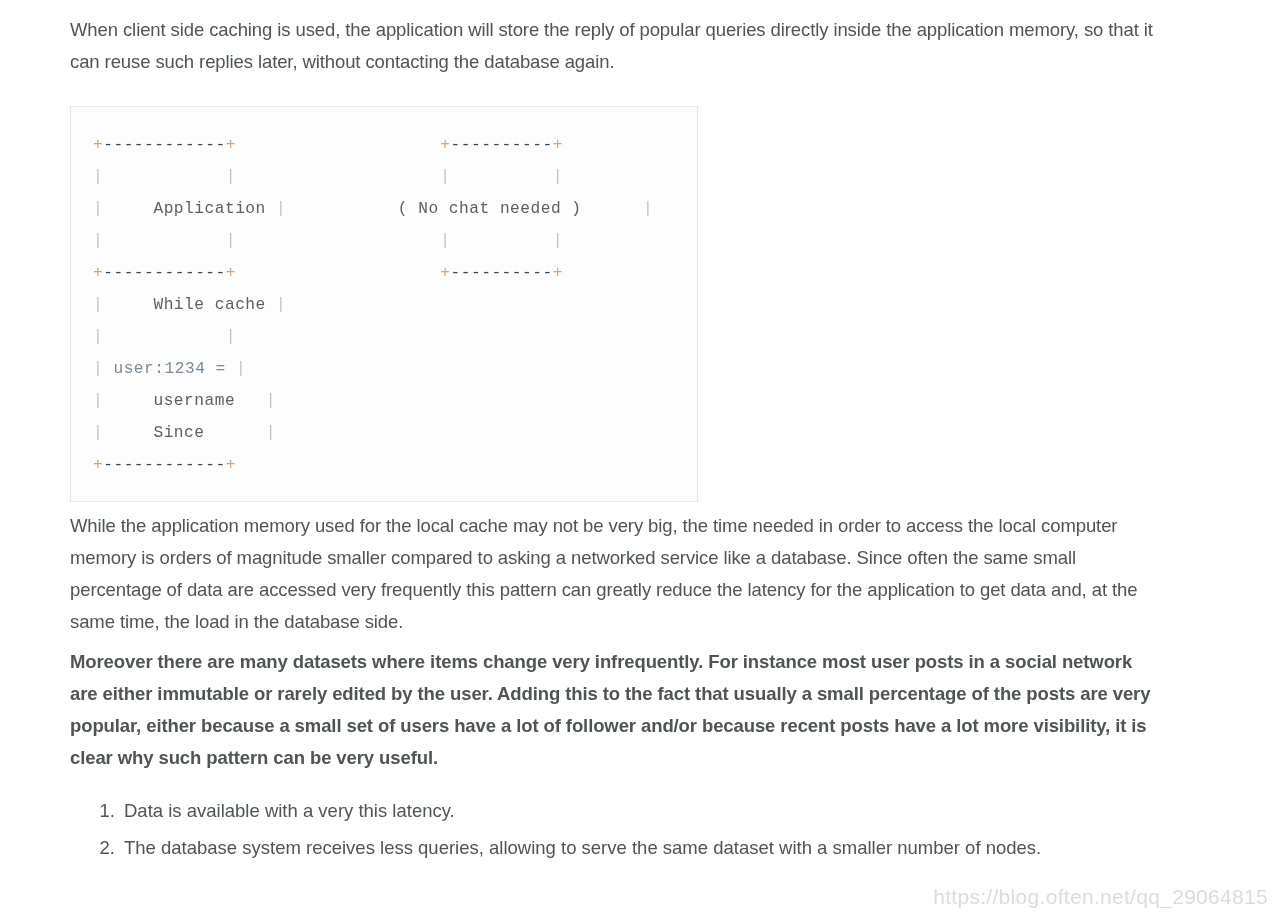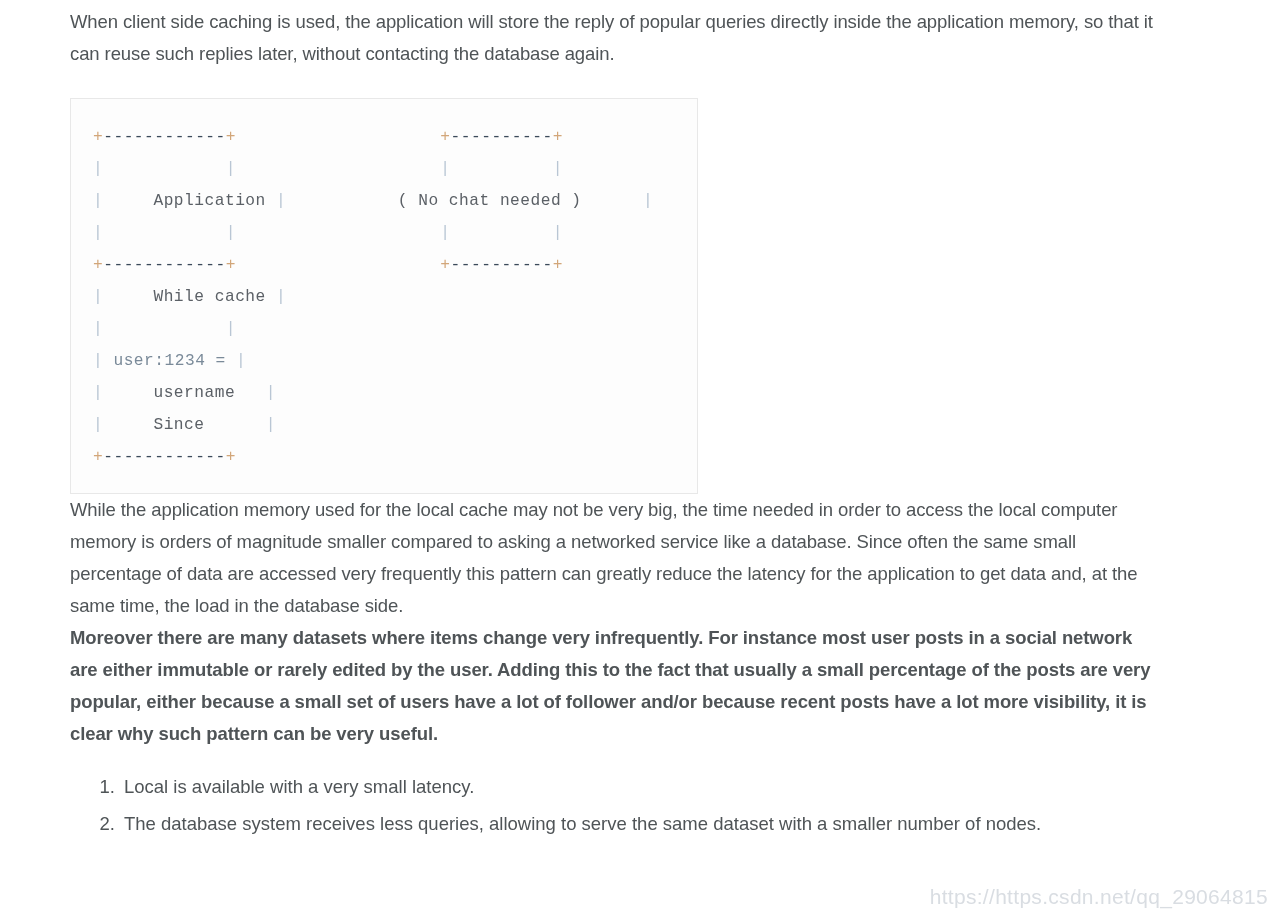--- a/index.html
+++ b/index.html
@@ -23,21 +23,21 @@
     height: 917px;
     box-sizing: border-box;
   }
   .content {
     position: absolute;
     left: 70px;
     top: 0;
     width: 1085px;
   }
   p.para {
-    margin: 0 0 0 0;
+    margin: 8px 0 0 0;
     font-size: 18.5px;
     line-height: 32px;
     color: #4f5457;
     letter-spacing: -0.1px;
   }
   .para-1 {
     padding-top: 6px;
   }
   .codeblock {
     margin-top: 28px;
@@ -112,21 +112,21 @@
 <span class="pipe">|</span> <span class="word">Since</span>      <span class="pipe">|</span>
 <span class="plus">+</span><span class="dash">------------</span><span class="plus">+</span></pre>
     </div>
 
     <p class="para para-block">While the application memory used for the local cache may not be very big, the time needed in order to access the local computer memory is orders of magnitude smaller compared to asking a networked service like a database. Since often the same small percentage of data are accessed very frequently this pattern can greatly reduce the latency for the application to get data and, at the same time, the load in the database side.</p>
 
     <p class="para para-block-2">Moreover there are many datasets where items change very infrequently. For instance most user posts in a social network are either immutable or rarely edited by the user. Adding this to the fact that usually a small percentage of the posts are very popular, either because a small set of users have a lot of follower and/or because recent posts have a lot more visibility, it is clear why such pattern can be very useful.</p>
 
 
     <ol class="adv above-watermark">
-      <li>Local is available with a very small latency.</li>
+      <li>Data is available with a very this latency.</li>
       <li>The database system receives less queries, allowing to serve the same dataset with a smaller number of nodes.</li>
     </ol>
 
   </div>
 
-  <div class="watermark">https://https.csdn.net/qq_29064815</div>
+  <div class="watermark">https://blog.often.net/qq_29064815</div>
 
 </div>
 
 </body></html>

